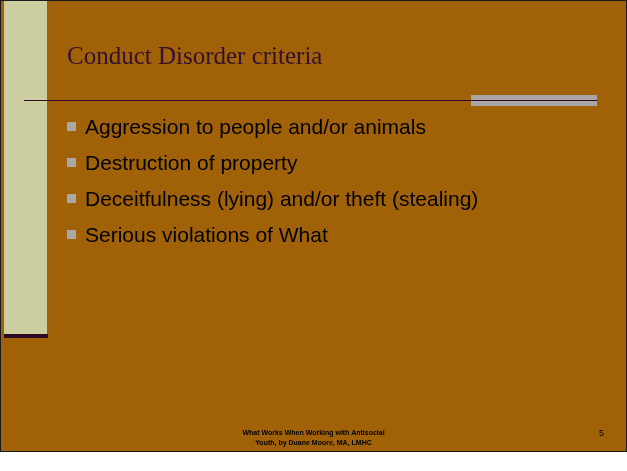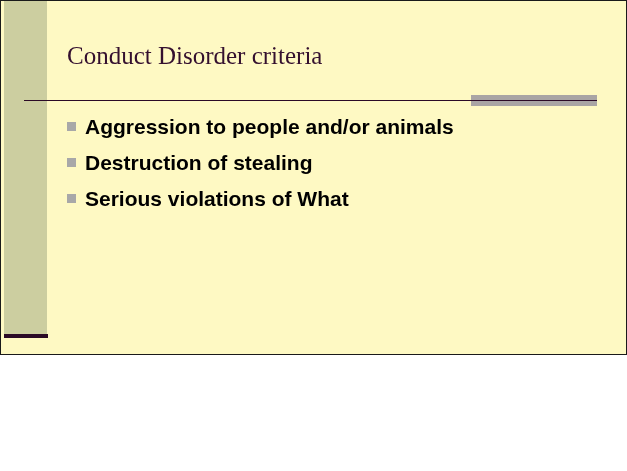--- a/index.html
+++ b/index.html
@@ -5,23 +5,23 @@
 <style>
   html, body {
     margin: 0;
     padding: 0;
     background: #ffffff;
   }
 
   .slide {
     position: relative;
     width: 627px;
-    height: 355px;
+    height: 452px;
     box-sizing: border-box;
-    background: #fef9c3;
+    background: #a16207;
     border: 1px solid #1a1a1a;
     overflow: hidden;
     font-family: "Liberation Sans", sans-serif;
   }
 
   
   .side-bar {
     position: absolute;
     left: 3px;
     top: 0px;
@@ -91,21 +91,20 @@
     margin-top: 8px;
     margin-right: 9px;
     flex: 0 0 auto;
   }
   .bullet-text {
     font-family: "Liberation Sans", sans-serif;
     font-size: 21px;
     line-height: 26px;
     color: #000000;
     white-space: nowrap;
-    font-weight: bold;
   }
 
   
   .footer-note {
     position: absolute;
     left: 0;
     right: 0;
     top: 427px;
     text-align: center;
     font-family: "Liberation Sans", sans-serif;
@@ -141,23 +140,27 @@
 
   <div class="bullets">
 
     <div class="bullet-row">
       <span class="bullet-mark"></span>
       <span class="bullet-text">Aggression to people and/or animals</span>
     </div>
 
     <div class="bullet-row">
       <span class="bullet-mark"></span>
-      <span class="bullet-text">Destruction of stealing</span>
+      <span class="bullet-text">Destruction of property</span>
     </div>
 
+    <div class="bullet-row">
+      <span class="bullet-mark"></span>
+      <span class="bullet-text">Deceitfulness (lying) and/or theft (stealing)</span>
+    </div>
 
     <div class="bullet-row">
       <span class="bullet-mark"></span>
       <span class="bullet-text">Serious violations of What</span>
     </div>
 
   </div>
 
   <div class="footer-note">
     <div>What Works When Working with Antisocial</div>

